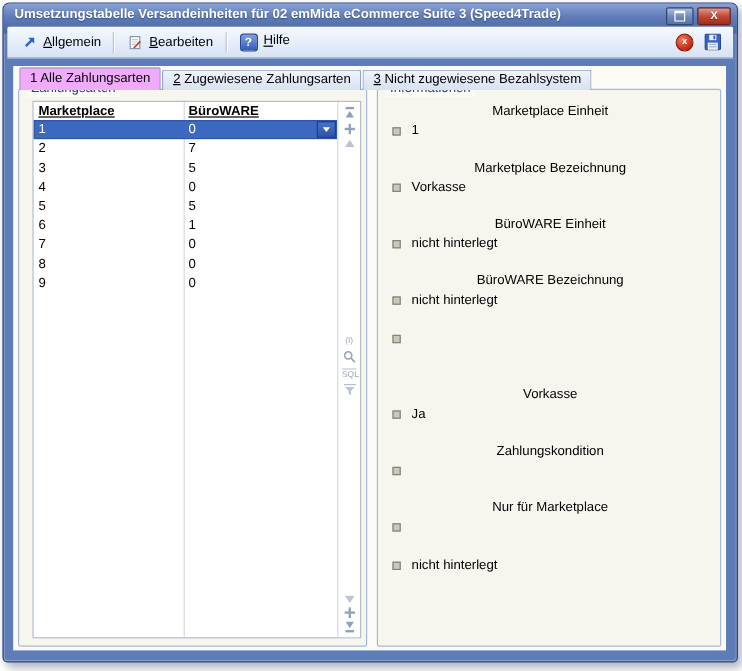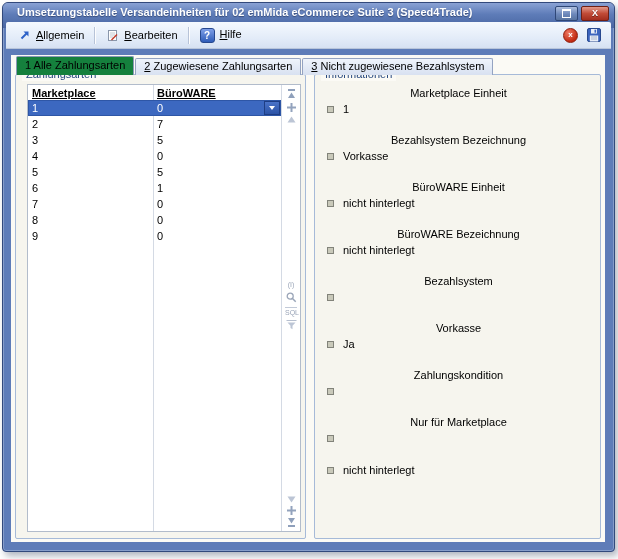--- a/index.html
+++ b/index.html
@@ -9,21 +9,21 @@
     overflow:hidden;
   }
   .window{
     position:absolute;left:2px;top:2px;width:611px;height:548px;
     background:#5e7cb8;border:1px solid #32497c;border-radius:6px 6px 4px 4px;
     box-shadow:3px 4px 7px rgba(100,110,130,.5), inset 0 0 0 1px rgba(255,255,255,.25);
   }
   
   .titlebar{
     position:absolute;left:0;top:0;right:0;height:25px;line-height:19px;
-    padding-left:14px;color:#fff;font-weight:bold;white-space:nowrap;
+    padding-left:9px;color:#fff;font-weight:bold;white-space:nowrap;
     background:linear-gradient(180deg,#8aa2d4 0%,#5e7cb8 45%,#4a66a2 100%);
     border-radius:5px 5px 0 0;text-shadow:0 1px 1px rgba(20,30,60,.5);
   }
   .title-controls{position:absolute;top:3px;right:5px;display:flex;gap:3px;}
   .tc-btn{height:13px;border-radius:2px;display:flex;align-items:center;justify-content:center;cursor:default;}
   .tc-restore{width:21px;background:linear-gradient(#aebedd,#6d88bb 55%,#58739f);border:1px solid #2f4777;}
   .tc-restore .sq{width:7px;height:6px;border:1px solid #fff;border-top-width:2px;}
   .tc-close{width:26px;background:linear-gradient(#e39a8b,#c14b37 50%,#a22d1d);border:1px solid #6f1f14;color:#fff;font-weight:bold;font-size:9px;line-height:1;text-shadow:0 1px 0 rgba(0,0,0,.4);}
   
   .toolbar{
@@ -42,21 +42,21 @@
     background:radial-gradient(circle at 35% 30%,#ef7a63,#c22a12 70%);border:1px solid #8f1d0b;
     color:#fff;font-size:8px;font-weight:bold;display:flex;align-items:center;justify-content:center;line-height:1;}
   
   .page{position:absolute;left:8px;right:9px;top:52px;bottom:9px;background:#fbfaf5;}
   .tabs{position:absolute;left:5px;top:1px;display:flex;align-items:flex-end;z-index:3;}
   .tab{
     height:15px;line-height:15px;padding:0 8px 1px 8px;margin-right:1px;
     background:linear-gradient(#eff4fb,#d8e1f1);
     border:1px solid #94a3c1;border-bottom:none;border-radius:2px 2px 0 0;white-space:nowrap;
   }
-  .tab.active{background:#15803d;height:17px;line-height:17px;border-color:#8a99b6;font-weight:normal;}
+  .tab.active{background:#f0abfc;height:17px;line-height:17px;border-color:#8a99b6;font-weight:normal;}
   
   .group{position:absolute;top:19px;bottom:3px;border:1px solid #a6bad8;border-radius:2px;background:#f6f5ee;}
   .group-zahlung{left:4px;width:289px;}
   .group-info{left:303px;right:4px;}
   .group-label{position:absolute;top:-8px;left:6px;background:#fbfaf5;padding:0 4px;color:#25477e;line-height:14px;}
   
   .tablewrap{position:absolute;left:11px;top:9px;right:4px;bottom:6px;background:#fff;border:1px solid #b2bccb;}
   .thead{height:15px;display:flex;font-weight:bold;align-items:center;text-decoration:underline;}
   .thead .c1{width:125px;padding-left:4px;box-sizing:border-box;}
   .thead .c2{flex:1;padding-left:4px;}
@@ -245,42 +245,41 @@
       <span class="group-label">Informationen</span>
       <div class="info-body">
           <div class="field">
     <div class="f-label">Marketplace Einheit</div>
     <div class="f-valrow">
       <span class="bullet"></span>
       <span class="f-value">1</span>
     </div>
   </div>
           <div class="field">
-    <div class="f-label">Bezahlsystem Bezeichnung</div>
+    <div class="f-label">Marketplace Bezeichnung</div>
     <div class="f-valrow">
       <span class="bullet"></span>
       <span class="f-value">Vorkasse</span>
     </div>
   </div>
           <div class="field">
     <div class="f-label">BüroWARE Einheit</div>
     <div class="f-valrow">
       <span class="bullet"></span>
       <span class="f-value">nicht hinterlegt</span>
     </div>
   </div>
           <div class="field">
     <div class="f-label">BüroWARE Bezeichnung</div>
     <div class="f-valrow">
       <span class="bullet"></span>
       <span class="f-value">nicht hinterlegt</span>
     </div>
   </div>
           <div class="field">
-    <div class="f-label">Bezahlsystem</div>
     <div class="f-valrow">
       <span class="bullet"></span>
       <span class="f-value"></span>
     </div>
   </div>
           <div class="field">
     <div class="f-label">Vorkasse</div>
     <div class="f-valrow">
       <span class="bullet"></span>
       <span class="f-value">Ja</span>

